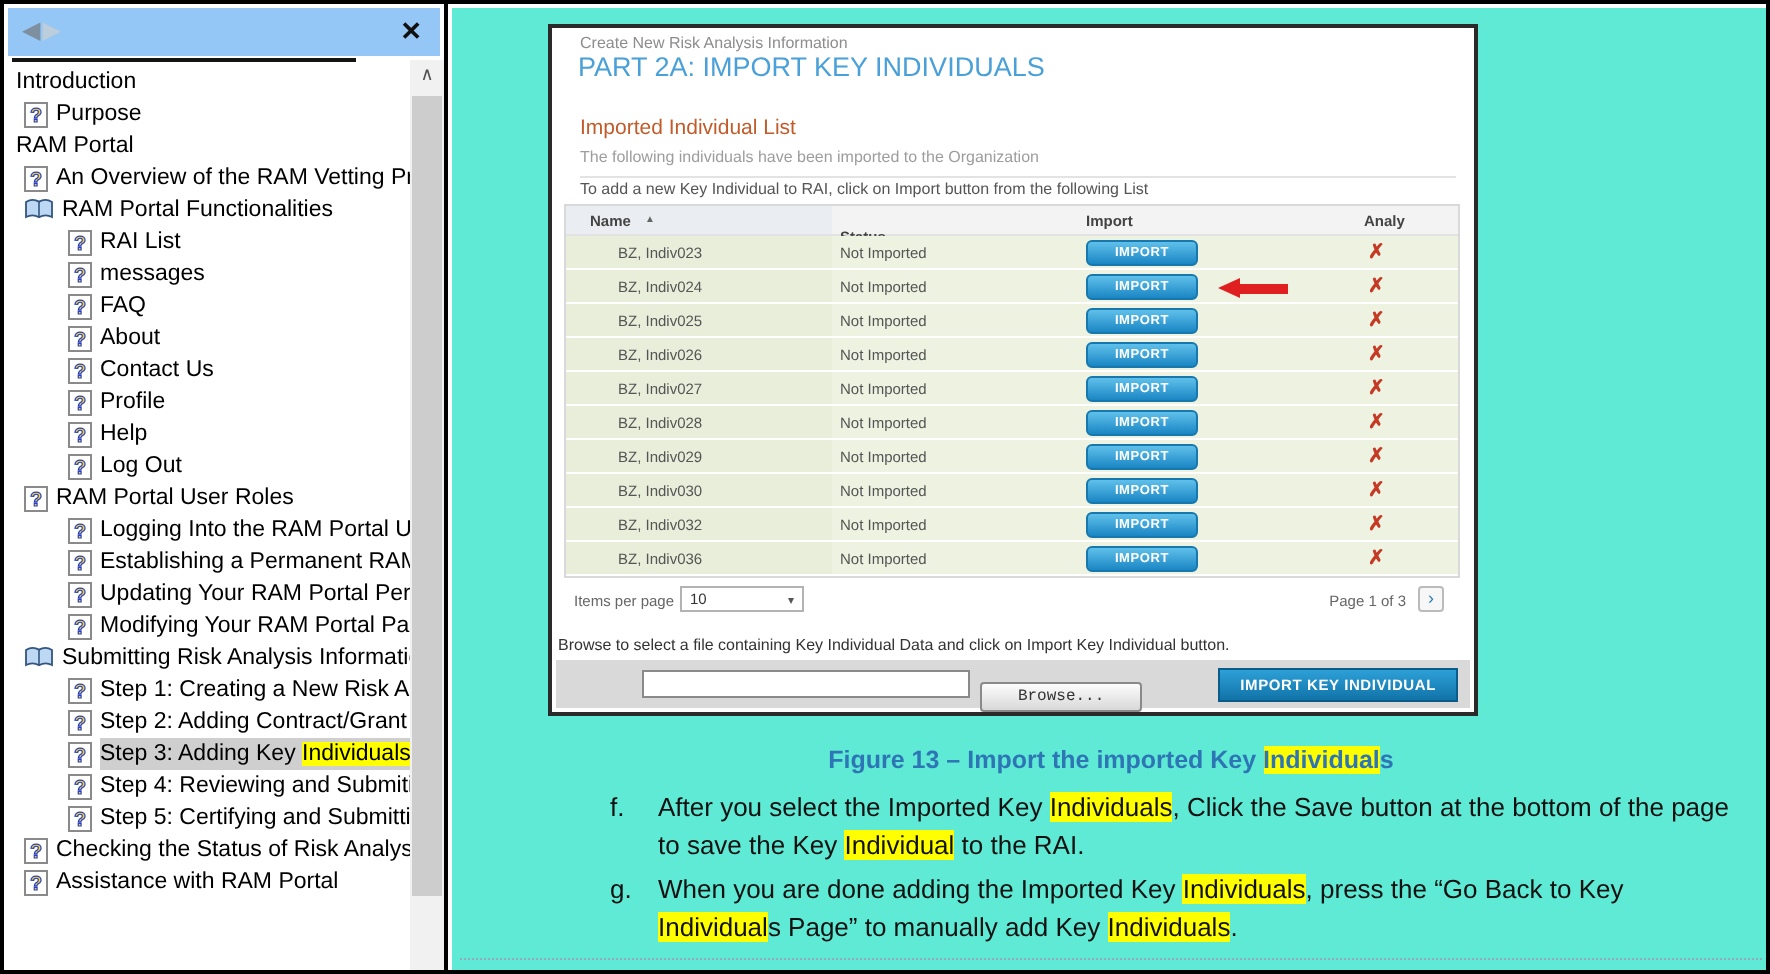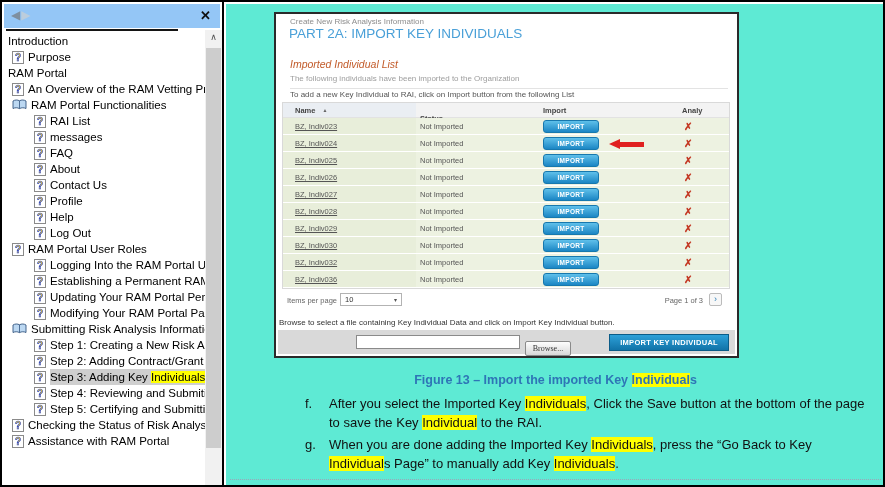--- a/index.html
+++ b/index.html
@@ -23,33 +23,33 @@
   .sb-up { height:16px; text-align:center; font-size:9px; color:#515151; line-height:15px; }
   .sb-thumb { position:absolute; left:1px; top:18px; width:15px; height:400px; background:#cdcdcd; }
 
   
   .main { position:absolute; left:224px; top:2px; width:659px; height:483px; background:#5eead4; overflow:hidden; }
 
   
   .figure { position:absolute; left:48px; top:8px; width:465px; height:346px; border:2px solid #2a2a2a; background:#fff; }
   .fig-breadcrumb { position:absolute; left:14px; top:3px; font-size:8px; color:#8d8d8d; }
   .fig-title { position:absolute; left:13px; top:12px; font-size:13.5px; color:#4aa0d8; }
-  .fig-section { position:absolute; left:14px; top:44px; font-size:10.5px; color:#c25b2a;font-style:italic; }
+  .fig-section { position:absolute; left:14px; top:44px; font-size:10.5px; color:#c25b2a; }
   .fig-subtext { position:absolute; left:14px; top:60px; width:438px; font-size:8px; color:#9d9d9d; padding-bottom:5px; border-bottom:1px solid #e3e3e3; }
   .fig-instruction { position:absolute; left:14px; top:76px; font-size:8px; color:#555; }
 
   .fig-table { position:absolute; left:6px; top:88px; width:448px; border:1px solid #d9d9d9; }
   .thead { display:flex; height:15px; background:#f3f3f3; border-bottom:1px solid #e2e2e2; font-size:7.5px; font-weight:bold; color:#444; align-items:center; }
   .th-name { width:133px; padding-left:12px; background:#eaeef3; height:100%; display:flex; align-items:center; gap:7px; }
   .sort-icon { font-size:5px; color:#666; }
   .th-status { width:122px; padding-left:4px;margin-top:16px; }
   .th-import { width:118px; padding-left:5px; }
   .th-delete { flex:1; padding-left:26px; }
   .trow { display:flex; height:17px; align-items:center; background:#edf2e1; border-bottom:1px solid #fff; font-size:7.5px; color:#555; position:relative; }
-  .td-name { width:133px; padding-left:12px; background:#e8eeda; height:100%; display:flex; align-items:center;text-decoration:underline; }
+  .td-name { width:133px; padding-left:26px; background:#e8eeda; height:100%; display:flex; align-items:center; }
   .td-status { width:122px; padding-left:4px; }
   .td-import { width:118px; padding-left:5px; }
   .import-btn { display:inline-block; width:56px; text-align:center; padding:2px 0; font-size:6.5px; font-weight:bold; color:#fff; letter-spacing:0.3px;
                 background:linear-gradient(#5fc0ea,#1b86c4); border:1px solid #1778ae; border-radius:3px; cursor:default; }
   .td-delete { flex:1; padding-left:28px; }
   .delete-x { color:#c43a25; font-size:10px; font-weight:bold; }
   .red-arrow { position:absolute; left:326px; top:4px; width:38px; height:10px; }
   .red-arrow .head { position:absolute; left:0; top:0; width:0; height:0; border-top:5px solid transparent; border-bottom:5px solid transparent; border-right:11px solid #e02020; }
   .red-arrow .shaft { position:absolute; left:10px; top:2.5px; width:25px; height:5px; background:#e02020; }
 
@@ -58,22 +58,22 @@
   .items-select { position:absolute; left:58px; top:2px; width:62px; height:13px; border:1px solid #b3b3b3; background:#fff; color:#333;
                   display:flex; align-items:center; justify-content:space-between; padding:0 4px; font-size:7.5px; }
   .select-caret { font-size:6px; color:#555; }
   .page-label { position:absolute; right:27px; top:5px; }
   .next-btn { position:absolute; right:8px; top:2px; width:13px; height:13px; border:1px solid #bbb; background:#f7f7f7; border-radius:2px;
               font-size:9px; color:#2a7db5; text-align:center; line-height:11px; }
 
   .fig-note { position:absolute; left:3px; top:304px; font-size:8px; color:#333; }
   .fig-importbar { position:absolute; left:2px; right:2px; bottom:2px; height:24px; background:#d9d9d9; display:flex; align-items:center; justify-content:flex-end; }
   .file-input { width:164px; height:14px; border:1px solid #8a8a8a; background:#fff; margin-right:5px; font-size:8px; padding:0 2px; font-family:"Liberation Sans",sans-serif; }
-  .browse-btn { height:15px; padding:0 7px; border:1px solid #8a8a8a; background:linear-gradient(#fdfdfd,#d8d8d8); font-size:8px; color:#333;
-                margin-right:6px; line-height:13px; border-radius:2px; font-family:Liberation Serif, serif;margin-top:12px; }
+  .browse-btn { height:15px; padding:0 18px; border:1px solid #8a8a8a; background:linear-gradient(#fdfdfd,#d8d8d8); font-size:8px; color:#333;
+                margin-right:6px; line-height:13px; border-radius:2px; font-family:Liberation Mono, monospace;margin-top:12px; }
   .import-key-btn { height:17px; padding:0 10px; background:linear-gradient(#2da0d8,#1173a8); border:1px solid #0b5c88; color:#fff;
                     font-size:7.5px; font-weight:bold; line-height:15px; margin-right:6px; letter-spacing:0.3px; font-family:"Liberation Sans",sans-serif;margin-left:32px; }
 
   .caption { position:absolute; left:0; top:369px; width:659px; text-align:center; font-size:12.5px; font-weight:bold; color:#2e75b6; }
   .steps { position:absolute; left:79px; top:390px; width:584px; font-size:13px; color:#111; line-height:19px; }
   .step { display:flex; margin-bottom:3px; }
   .step-marker { width:24px; flex:0 0 auto; }
   .step-line { white-space:nowrap; }
   .dotted-sep { position:absolute; left:4px; top:475px; width:651px; border-top:1px dotted #9aa7b8; }
 </style>

